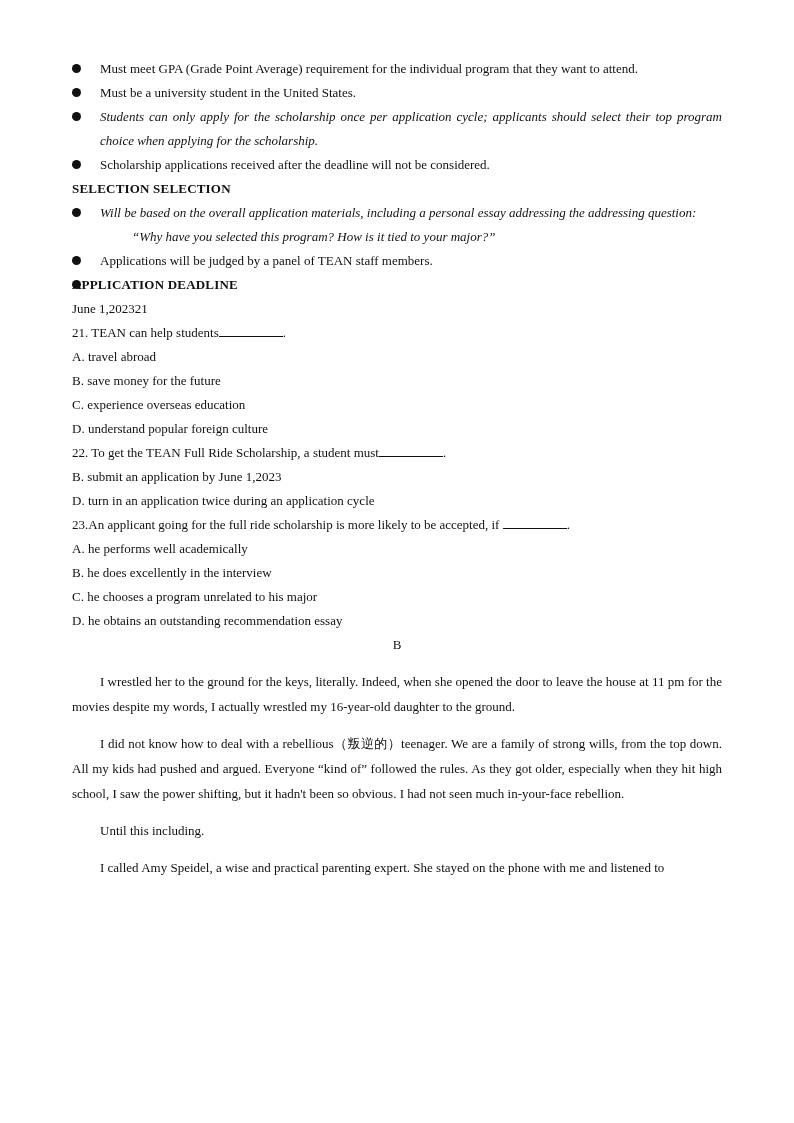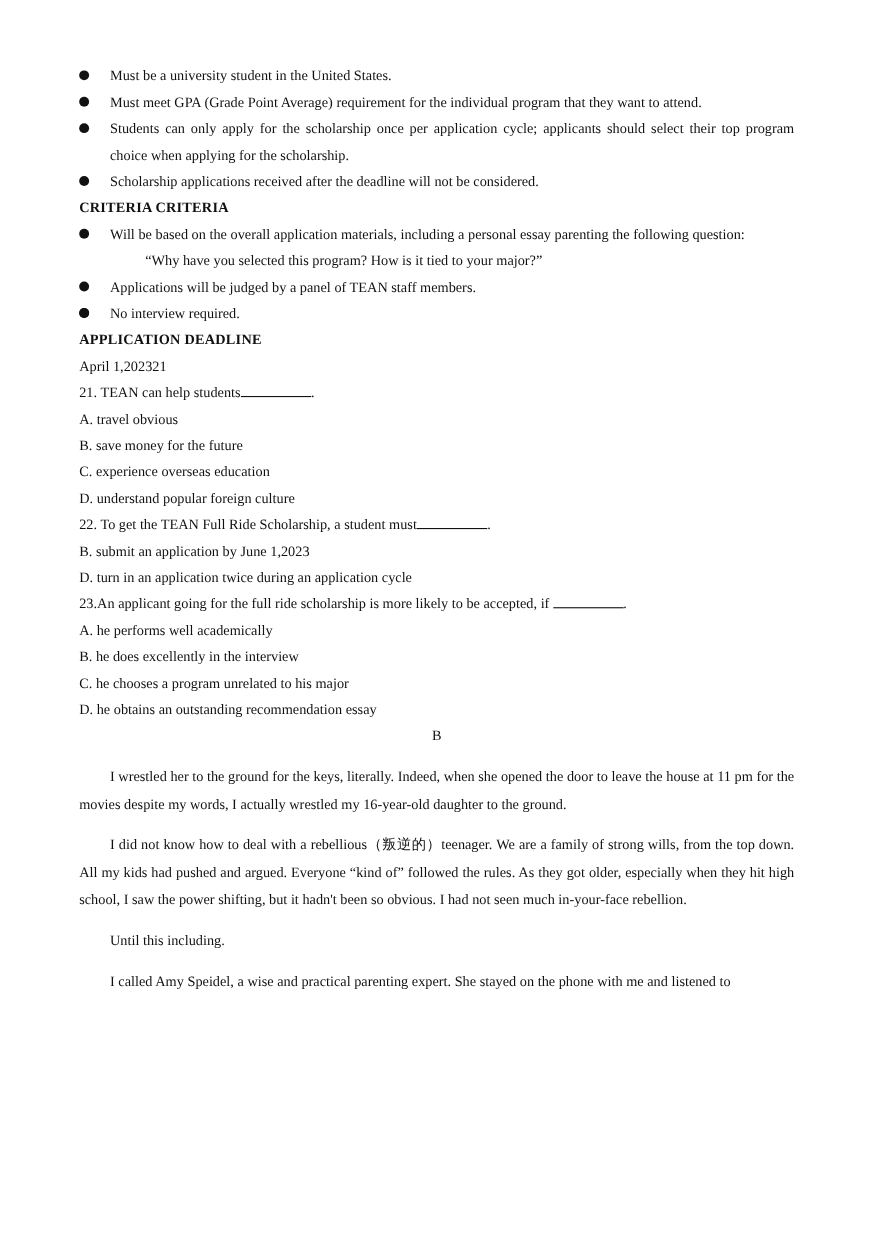--- a/index.html
+++ b/index.html
@@ -2,57 +2,56 @@
 <html><head>
 <meta charset="utf-8">
 <style>
   html, body { margin: 0; padding: 0; background: #ffffff; }
   body { width: 794px; height: 1123px; position: relative; overflow: hidden;
          font-family: "Liberation Serif", "DejaVu Serif", serif; color: #111; font-size: 13px; }
   .page { position: absolute; left: 72px; top: 57px; width: 650px; }
   .line { height: 24px; line-height: 24px; white-space: nowrap; }
   .bullet { position: relative; padding-left: 28px; line-height: 24px; text-align: justify; }
   .bullet .dot { position: absolute; left: 0; top: 7px; width: 9px; height: 9px; border-radius: 50%; background: #111; }
-  .bullet.wrap { white-space: normal; }
+  .bullet.wrap { white-space: normal; font-style: italic; }
   .heading { height: 24px; line-height: 24px; font-weight: bold; letter-spacing: 0.2px; }
   .center { text-align: center; height: 24px; line-height: 24px; }
   .para { text-indent: 28px; line-height: 25px; text-align: justify; margin-top: 12px; }
   .quote { padding-left: 32px; margin-top: 33px; }
   .blank { display: inline-block; width: 64px; border-bottom: 1px solid #111; height: 12px; vertical-align: baseline; }
 </style>
 </head>
 <body>
 
 <div class="page">
 
   <div>
+    <div class="bullet"><span class="dot"></span><span>Must meet GPA (Grade Point Average) requirement for the individual program that they want to attend.</span></div>
     <div class="bullet"><span class="dot"></span><span>Must be a university student in the United States.</span></div>
-    <div class="bullet"><span class="dot"></span><span>Must meet GPA (Grade Point Average) requirement for the individual program that they want to attend.</span></div>
     <div class="bullet wrap"><span class="dot"></span><span>Students can only apply for the scholarship once per application cycle; applicants should select their top program choice when applying for the scholarship.</span></div>
     <div class="bullet"><span class="dot"></span><span>Scholarship applications received after the deadline will not be considered.</span></div>
   </div>
 
-  <div class="heading">CRITERIA CRITERIA</div>
+  <div class="heading">SELECTION SELECTION</div>
   <div>
     <div class="bullet wrap">
       <span class="dot"></span>
-      <span>Will be based on the overall application materials, including a personal essay parenting the following question:</span><br>
+      <span>Will be based on the overall application materials, including a personal essay addressing the addressing question:</span><br>
       <span class="quote">“Why have you selected this program? How is it tied to your major?”</span>
     </div>
     <div class="bullet"><span class="dot"></span><span>Applications will be judged by a panel of TEAN staff members.</span></div>
     <div class="bullet wrap"><span class="dot"></span></div>
-    <div class="bullet"><span class="dot"></span><span>No interview required.</span></div>
   </div>
 
   <div class="heading">APPLICATION DEADLINE</div>
-  <div class="line">April 1,202321</div>
+  <div class="line">June 1,202321</div>
 
   <div>
     <div class="line"><span>21. TEAN can help students</span><span class="blank"></span><span>.</span></div>
-    <div class="line">A. travel obvious</div>
+    <div class="line">A. travel abroad</div>
     <div class="line">B. save money for the future</div>
     <div class="line">C. experience overseas education</div>
     <div class="line">D. understand popular foreign culture</div>
   </div>
 
   <div>
     <div class="line"><span>22. To get the TEAN Full Ride Scholarship, a student must</span><span class="blank"></span><span>.</span></div>
     <div class="line">B. submit an application by June 1,2023</div>
     <div class="line">D. turn in an application twice during an application cycle</div>
   </div>

